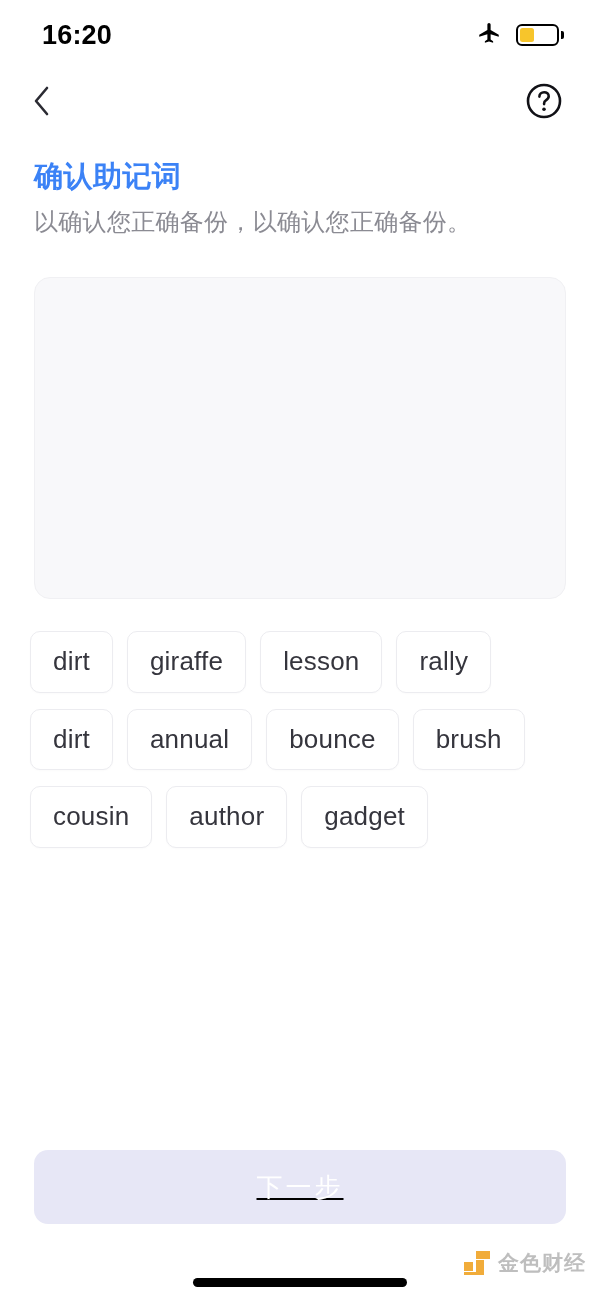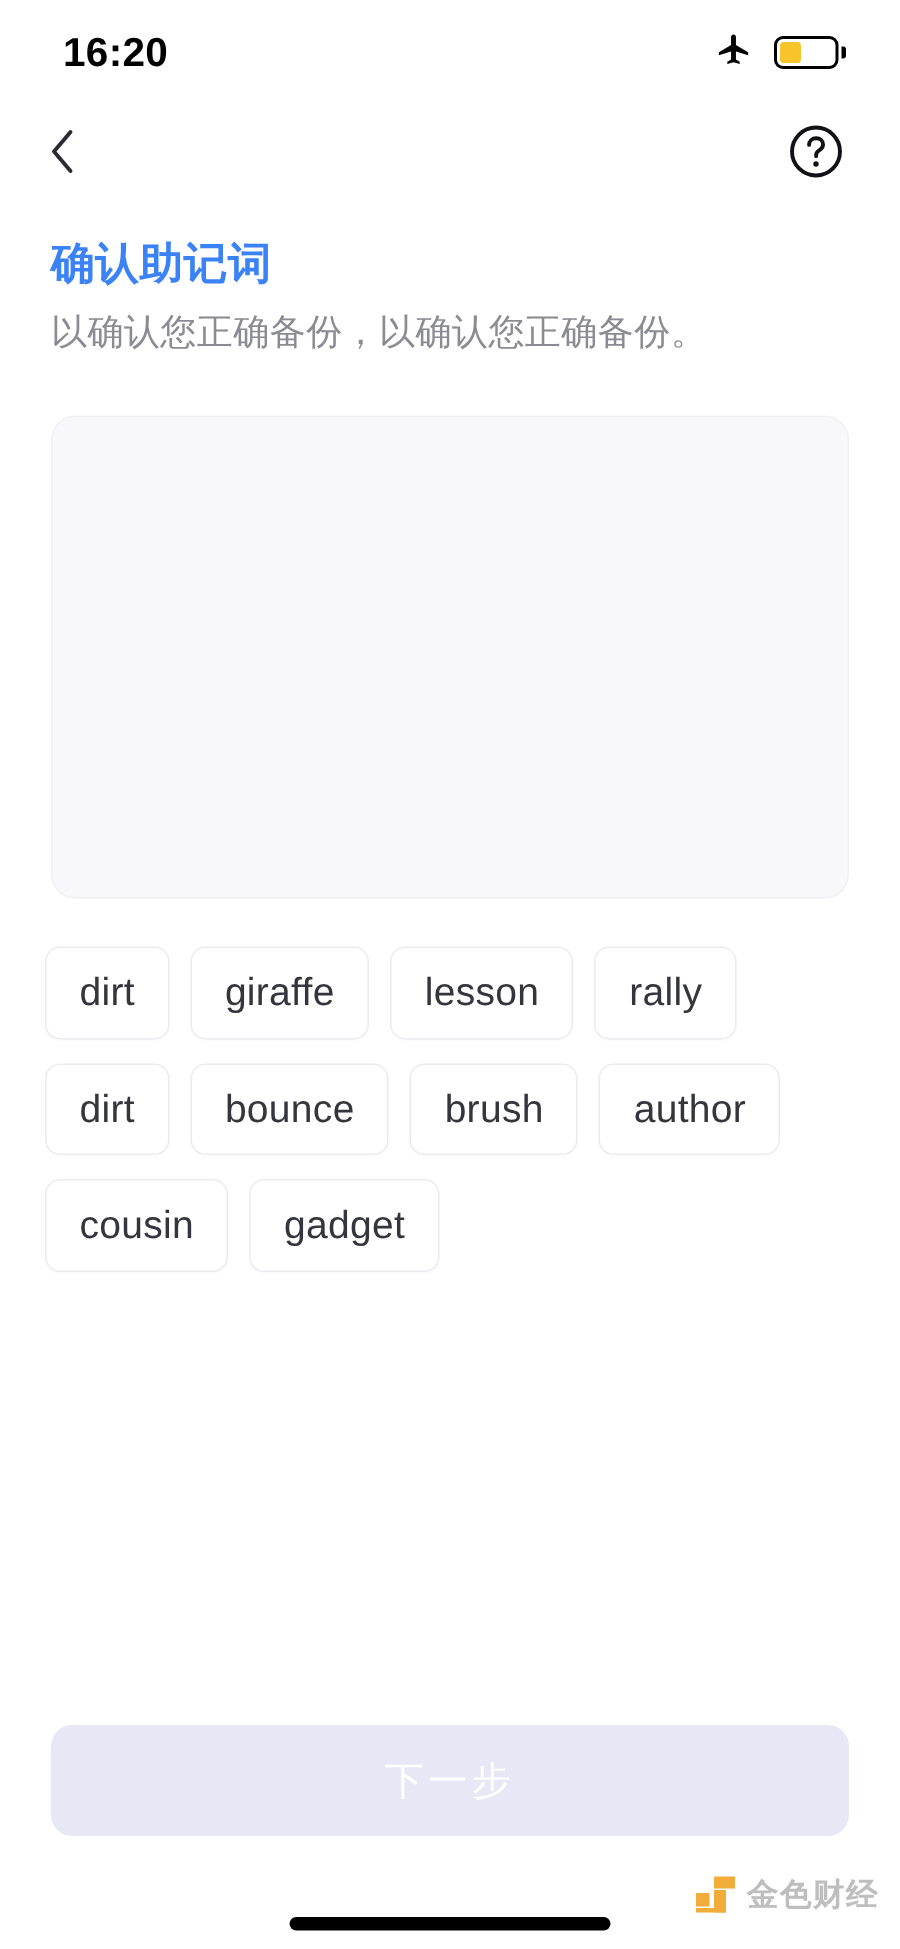--- a/index.html
+++ b/index.html
@@ -79,21 +79,21 @@
     padding:15px 22px;
     font-size:26px;
     color:#35353d;
     line-height:1.15;
     cursor:pointer;
     box-shadow:0 1px 2px rgba(0,0,0,0.02);
     letter-spacing:0.2px;
   }
 
   
-  .cta-wrap { position:absolute; left:0; right:0; bottom:75px; padding:0 34px; }
+  .cta-wrap { position:absolute; left:0; right:0; bottom:75px; padding:0 34px;text-decoration:underline; }
   .cta-button {
     width:100%; height:74px; border:none; border-radius:14px;
     background:#e7e7f6; color:#ffffff;
     font-size:26px; letter-spacing:3px;
     font-family:inherit; cursor:default;
     display:flex; align-items:center; justify-content:center;
   }
 
   
   .home-indicator {
@@ -164,24 +164,25 @@
   </div>
 
   <div class="answer-box" id="answer-box"></div>
 
   <div class="word-pool" id="word-pool">
       <div class="word-chip">dirt</div>
       <div class="word-chip">giraffe</div>
       <div class="word-chip">lesson</div>
       <div class="word-chip">rally</div>
       <div class="word-chip">dirt</div>
+      <div class="word-chip">annual</div>
       <div class="word-chip">bounce</div>
       <div class="word-chip">brush</div>
+      <div class="word-chip">cousin</div>
       <div class="word-chip">author</div>
-      <div class="word-chip">cousin</div>
       <div class="word-chip">gadget</div>
     </div>
 
   <div class="cta-wrap">
     <button class="cta-button">下一步</button>
   </div>
 
   <div class="watermark">
     <span class="wm-logo">
       <span class="wm-sq wm-a"></span>

